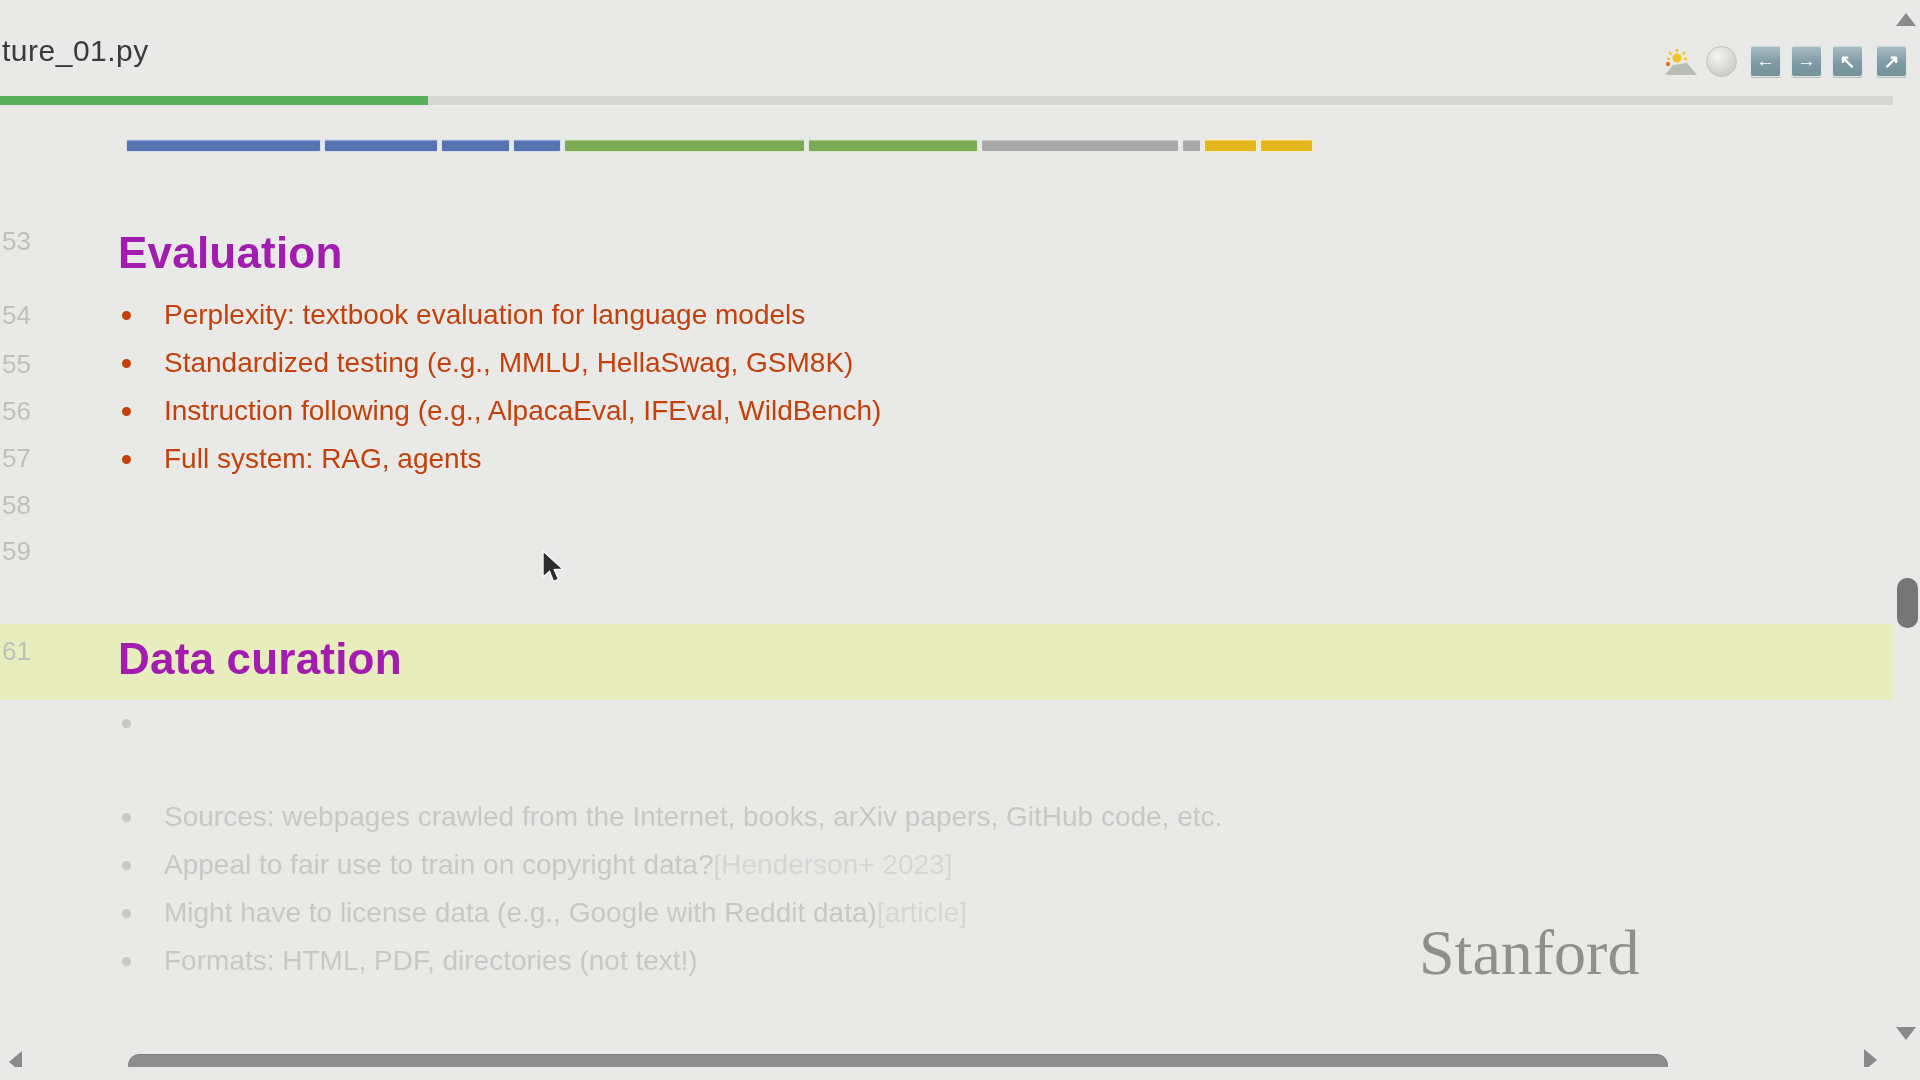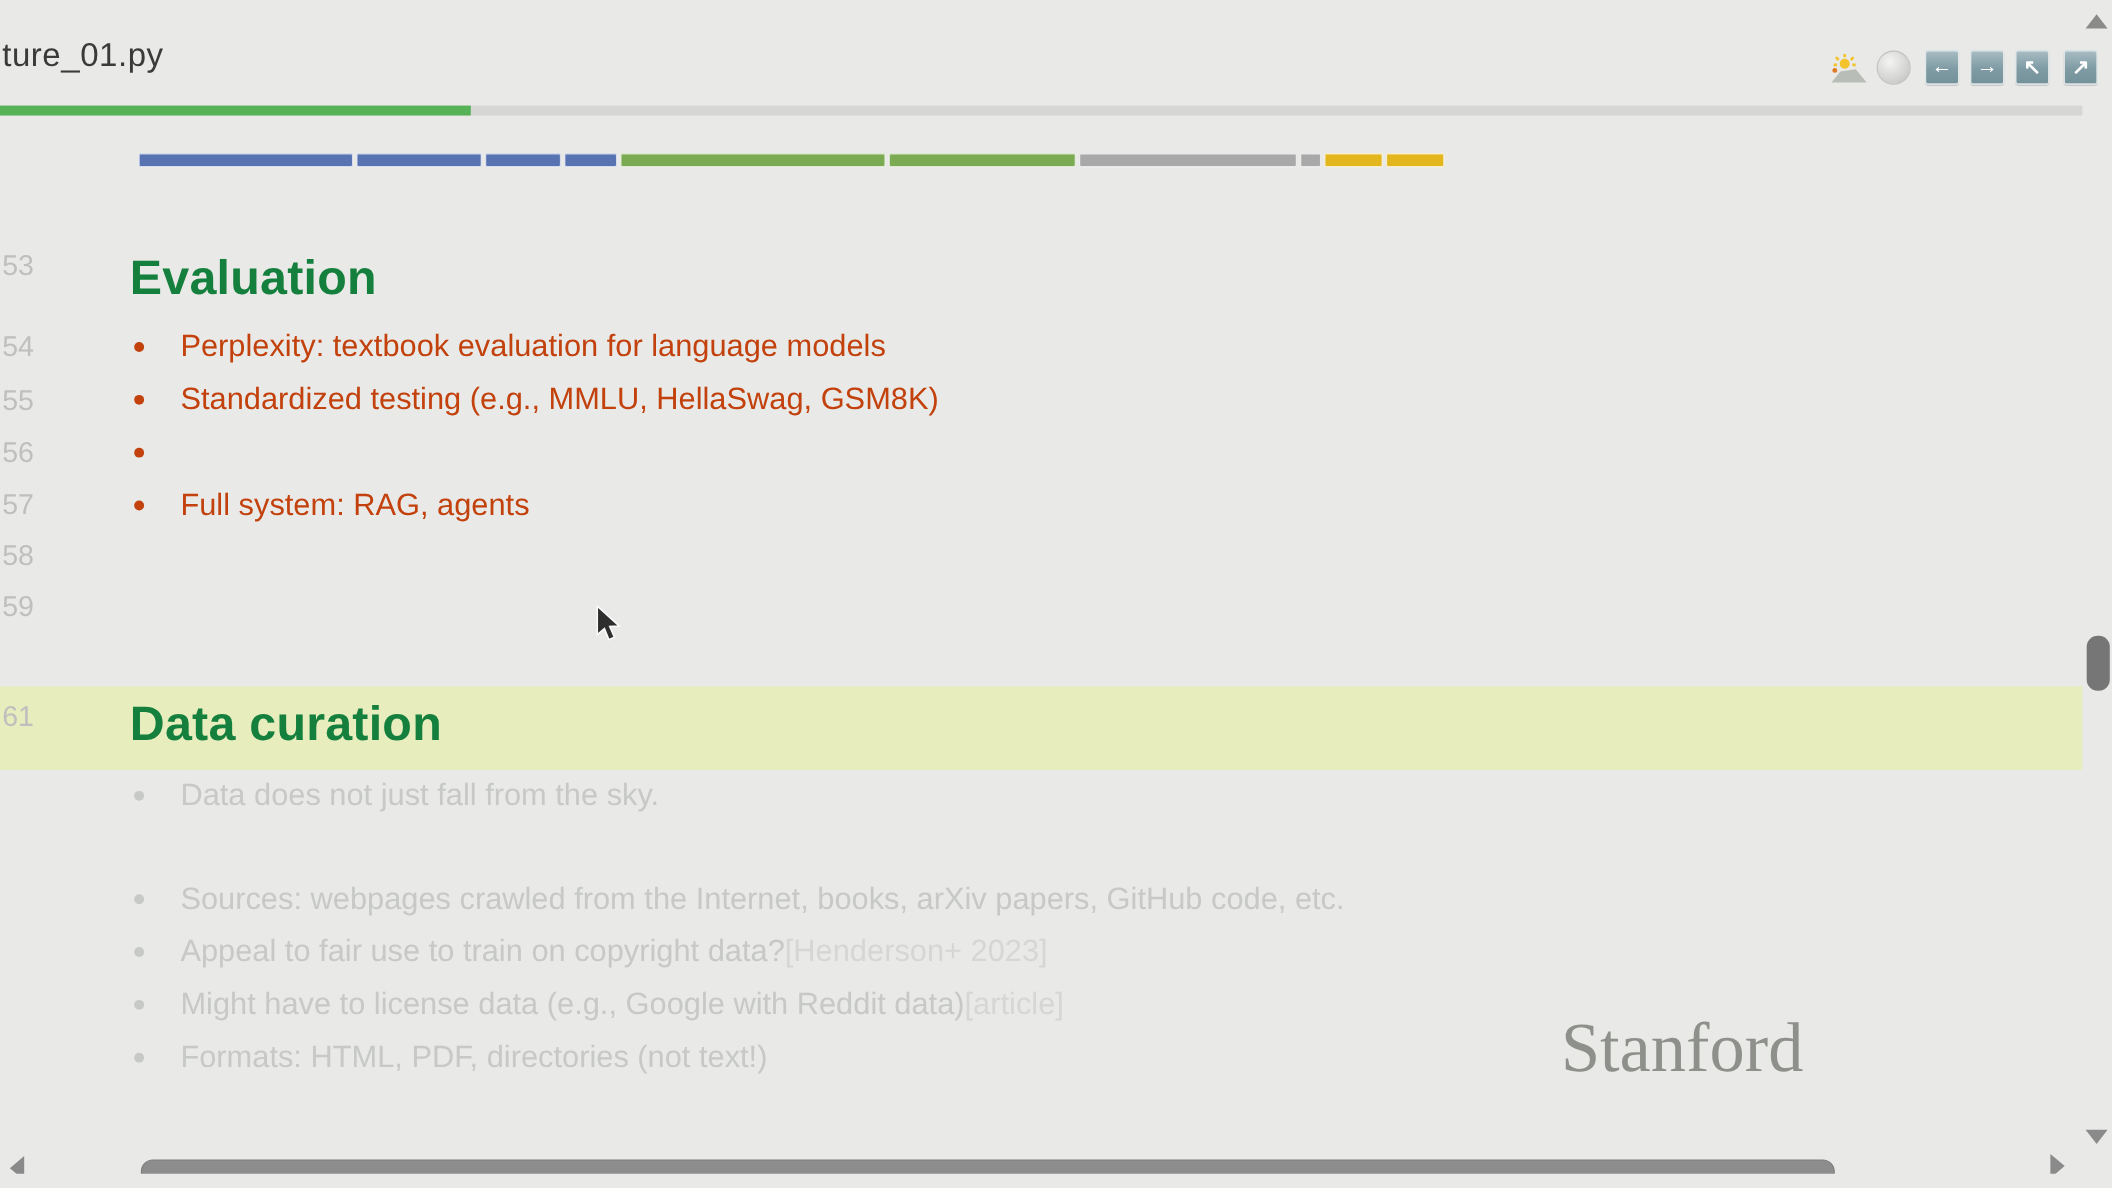--- a/index.html
+++ b/index.html
@@ -23,21 +23,21 @@
 
   
   .section-bar { position:absolute; left:0; top:139px; height:14px; width:1920px; }
   .seg { position:absolute; top:0; height:13px; border-radius:2px;
        border:1px solid rgba(255,255,255,.75); box-shadow:inset 0 1px 0 rgba(255,255,255,.35); }
 
   
   .linenum { position:absolute; left:2px; font-size:26px; color:#bfbfbd; width:44px; }
 
   
-  .h1 { position:absolute; left:118px; font-size:44px; font-weight:bold; color:#15803d; letter-spacing:.2px; }
+  .h1 { position:absolute; left:118px; font-size:44px; font-weight:bold; color:#a21caf; letter-spacing:.2px; }
   .bullets { position:absolute; left:118px; }
   .bullet-row { display:flex; align-items:center; height:48px; font-size:28px; }
   .dot { width:9px; height:9px; border-radius:50%; background:currentColor; margin:0 33px 0 4px; flex:0 0 9px; }
   .eval { color:#c2410c; }
   .faded { color:#c7c9c6; }
   .ref { color:#d5d7d4; margin-left:0px; }
   .highlight-band { position:absolute; left:0; top:624px; width:1893px; height:76px; }
   .code-line { position:absolute; left:118px; top:748px; font-family:"DejaVu Sans Mono", monospace;
        font-size:26px; color:#c6c8c5; }
   .watermark { position:absolute; left:1419px; top:916px; font-family:"Liberation Serif", serif;
@@ -117,36 +117,36 @@
         <span>Perplexity: textbook evaluation for language models</span>
       </div>
 
       <div class="bullet-row">
         <span class="dot"></span>
         <span>Standardized testing (e.g., MMLU, HellaSwag, GSM8K)</span>
       </div>
 
       <div class="bullet-row">
         <span class="dot"></span>
+        <span>Instruction following (e.g., AlpacaEval, IFEval, WildBench)</span>
       </div>
 
 
 
       <div class="bullet-row">
         <span class="dot"></span>
         <span>Full system: RAG, agents</span>
       </div>
     </div>
 
   <div class="h1" style="top:634px;">Data curation</div>
 
   <div class="bullets faded" style="top:699px;">
     <div class="bullet-row">
       <span class="dot"></span>
-      <span>Data does not just fall from the sky.</span>
     </div>
   </div>
 
 
   <div class="bullets faded" style="top:793px;">
 
       <div class="bullet-row">
         <span class="dot"></span>
         <span>Sources: webpages crawled from the Internet, books, arXiv papers, GitHub code, etc.</span>
 

